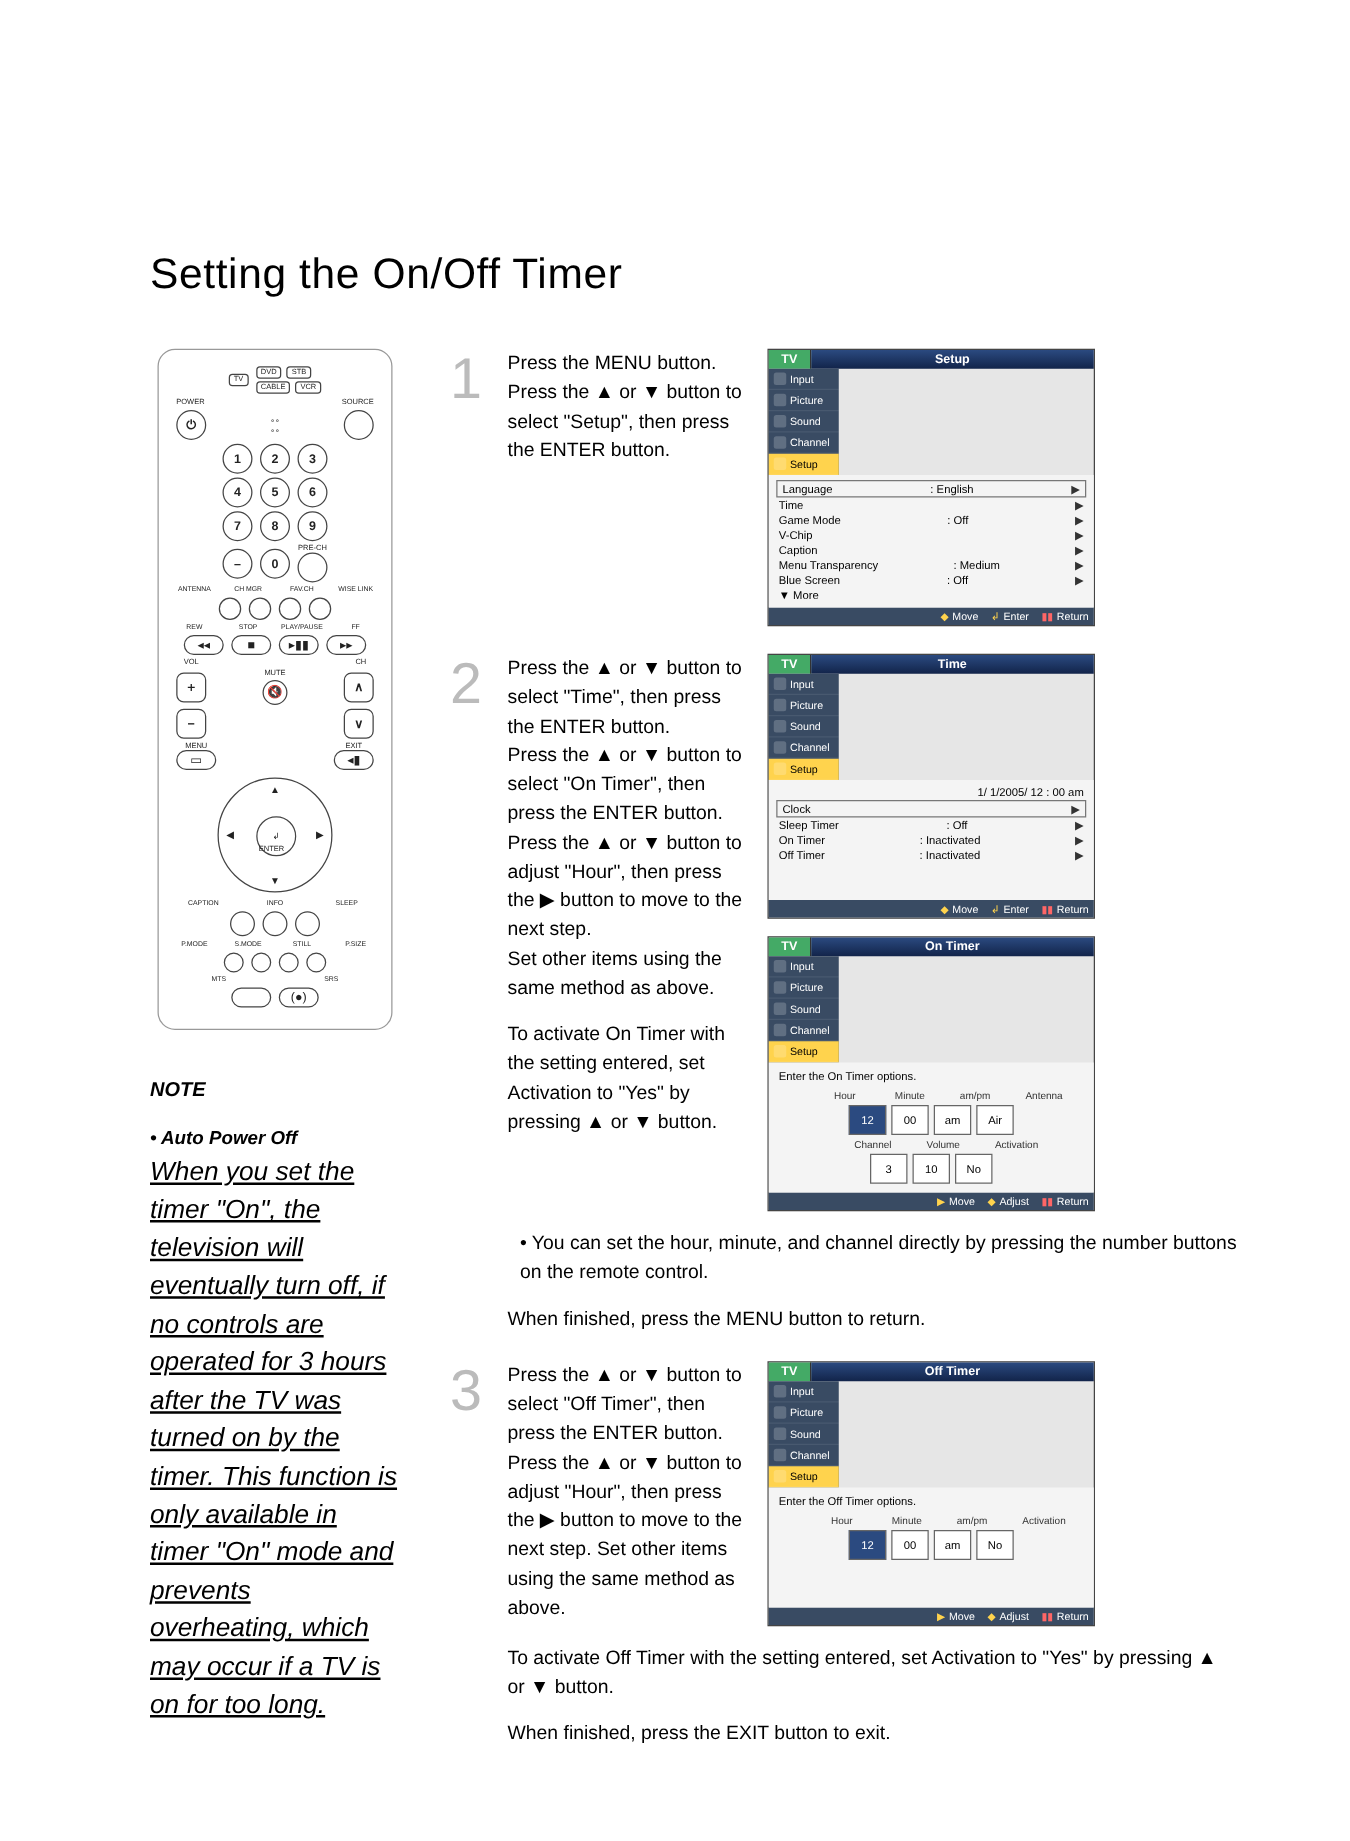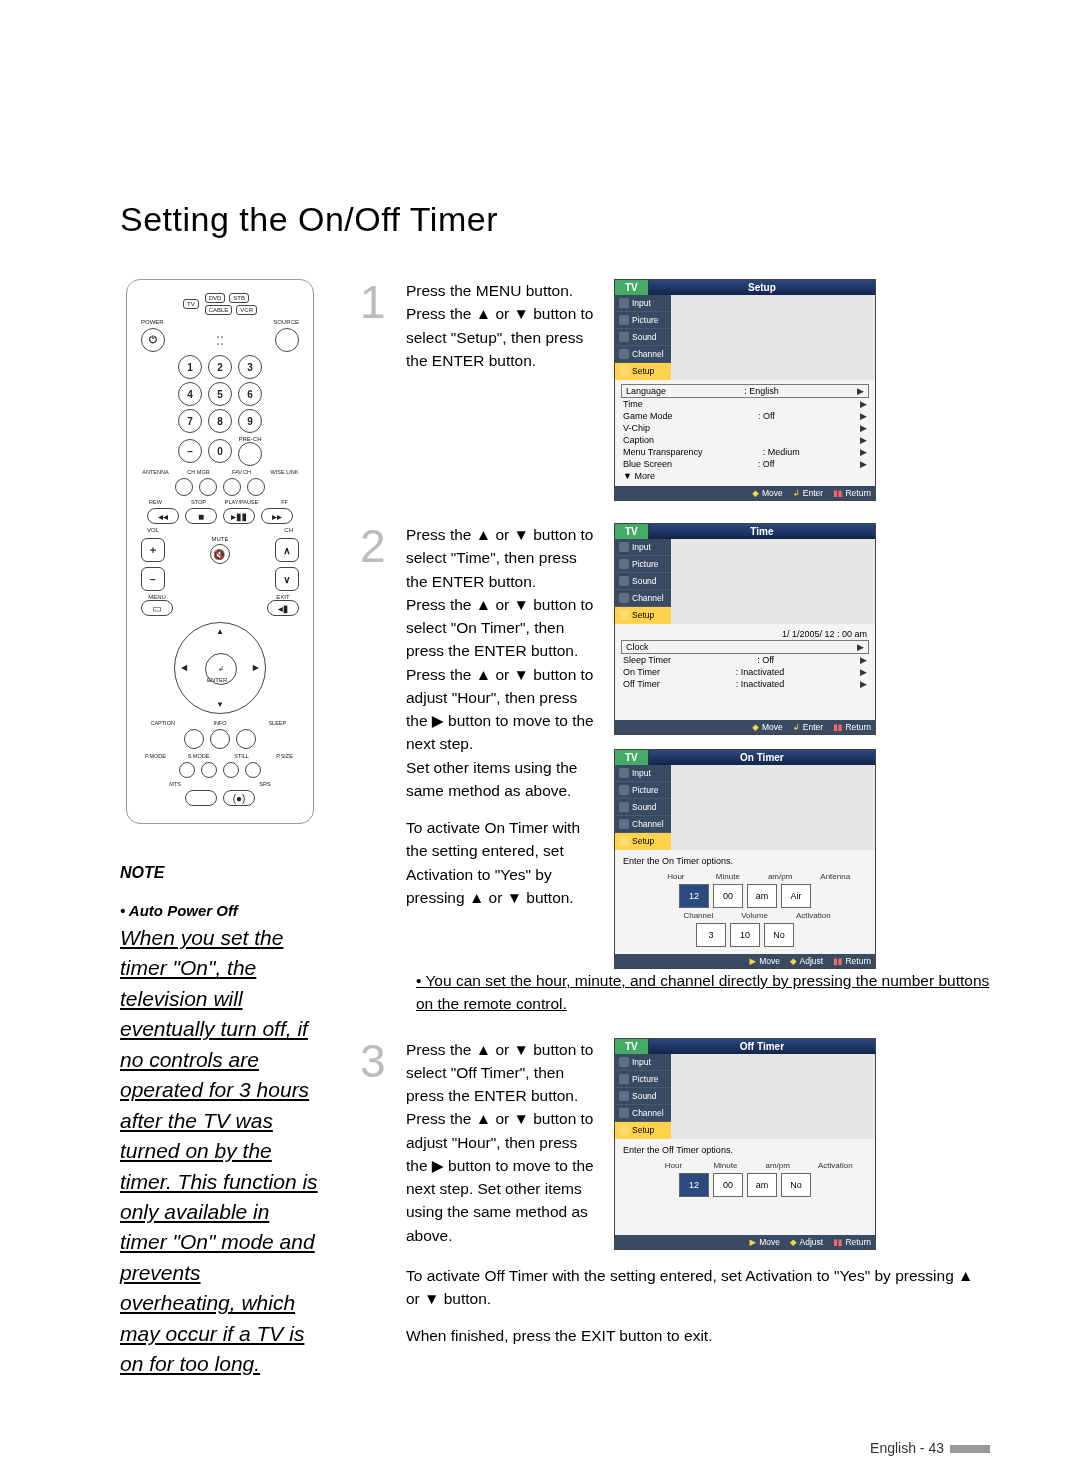--- a/index.html
+++ b/index.html
@@ -69,21 +69,21 @@
     color:#bbb;
     font-weight:400;
     width:32px;
     flex:0 0 32px;
     font-family: "Helvetica Neue", Arial, sans-serif;
   }
   .step-body { flex:1; }
   .step-text { font-size:15.5px; line-height:1.5; }
   .step-row { display:flex; gap:18px; align-items:flex-start;}
   .step-row .step-text { flex:0 0 190px; }
-  .bullet { font-size:15.5px; line-height:1.5; padding-left:10px;text-decoration:underline;}
+  .bullet { margin-top:14px; font-size:15.5px; line-height:1.5; padding-left:10px;}
   .bullet::before { content:"• "; }
   .plain { font-size:15.5px; line-height:1.5; margin-top:14px;}
 
   
   .osd-stack { display:flex; flex-direction:column; gap:14px; }
   .osd {
     width: 260px;
     font-size: 10px;
     border:1px solid #444;
     background:#e6e6e6;
@@ -507,20 +507,21 @@
                     </div>
                     <div class="h">
                       <span class="r">▮▮</span>
                       <span>Return</span>
                     </div>
                   </div>
               </div>
             </div>
           </div>
           <div class="bullet">You can set the hour, minute, and channel directly by pressing the number buttons on the remote control.</div>
+          <div class="plain">When finished, press the MENU button to return.</div>
         </div>
       </div>
 
       <div class="step">
         <div class="step-num">3</div>
         <div class="step-body">
           <div class="step-row">
             <div class="step-text">Press the ▲ or ▼ button to select "Off Timer", then press the ENTER button. Press the ▲ or ▼ button to adjust "Hour", then press the ▶ button to move to the next step. Set other items using the same method as above.</div>
             <div class="osd">
               <div class="osd-top">

